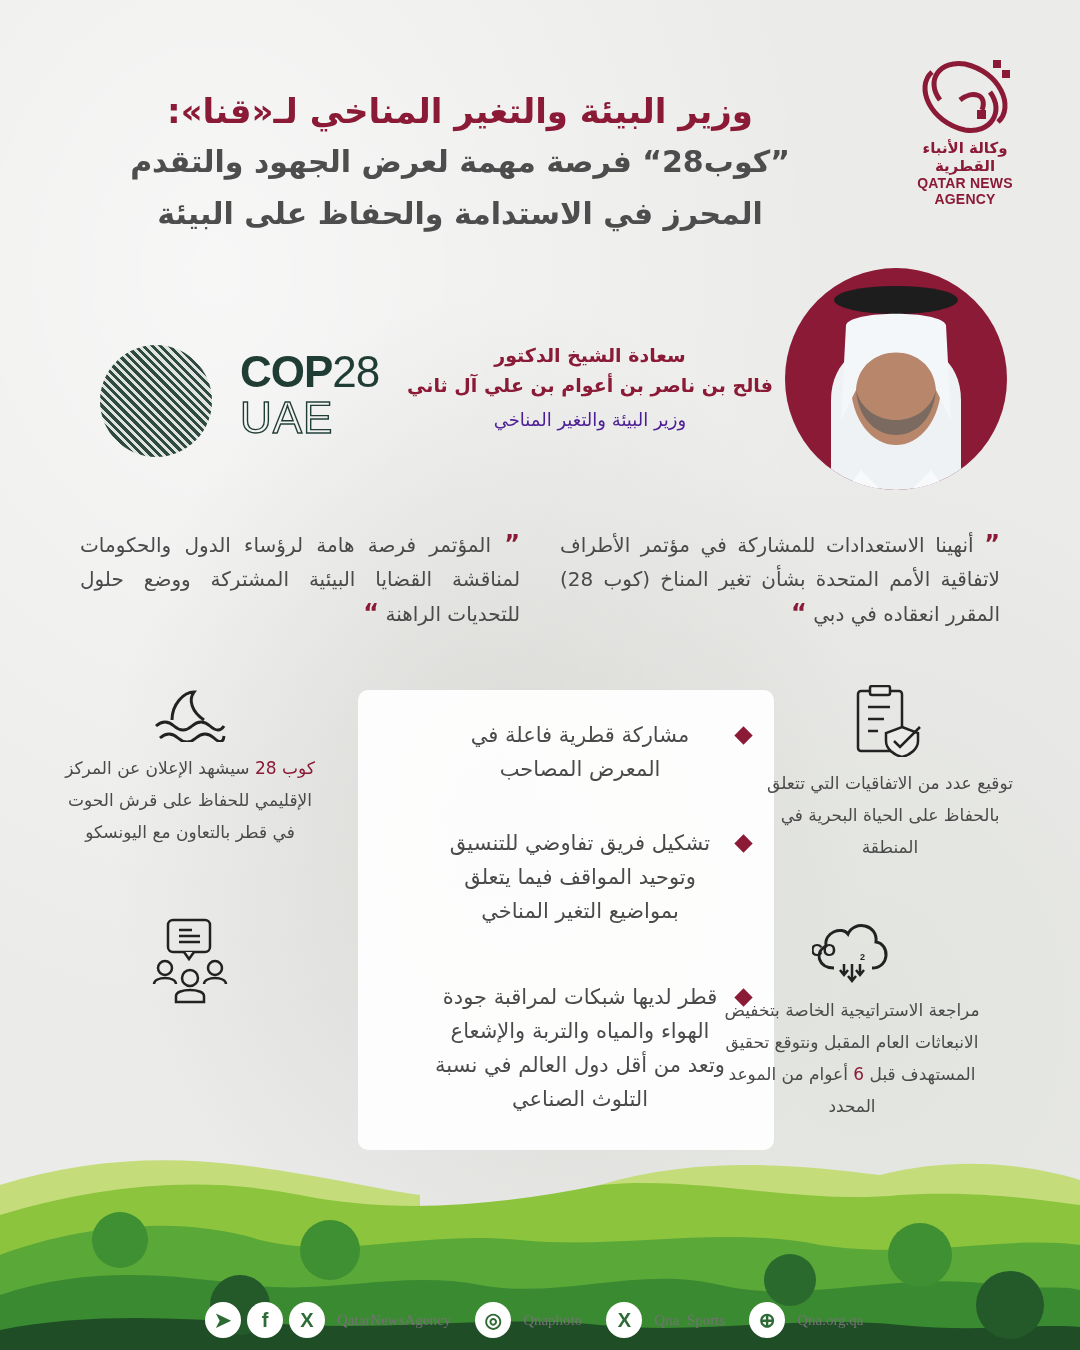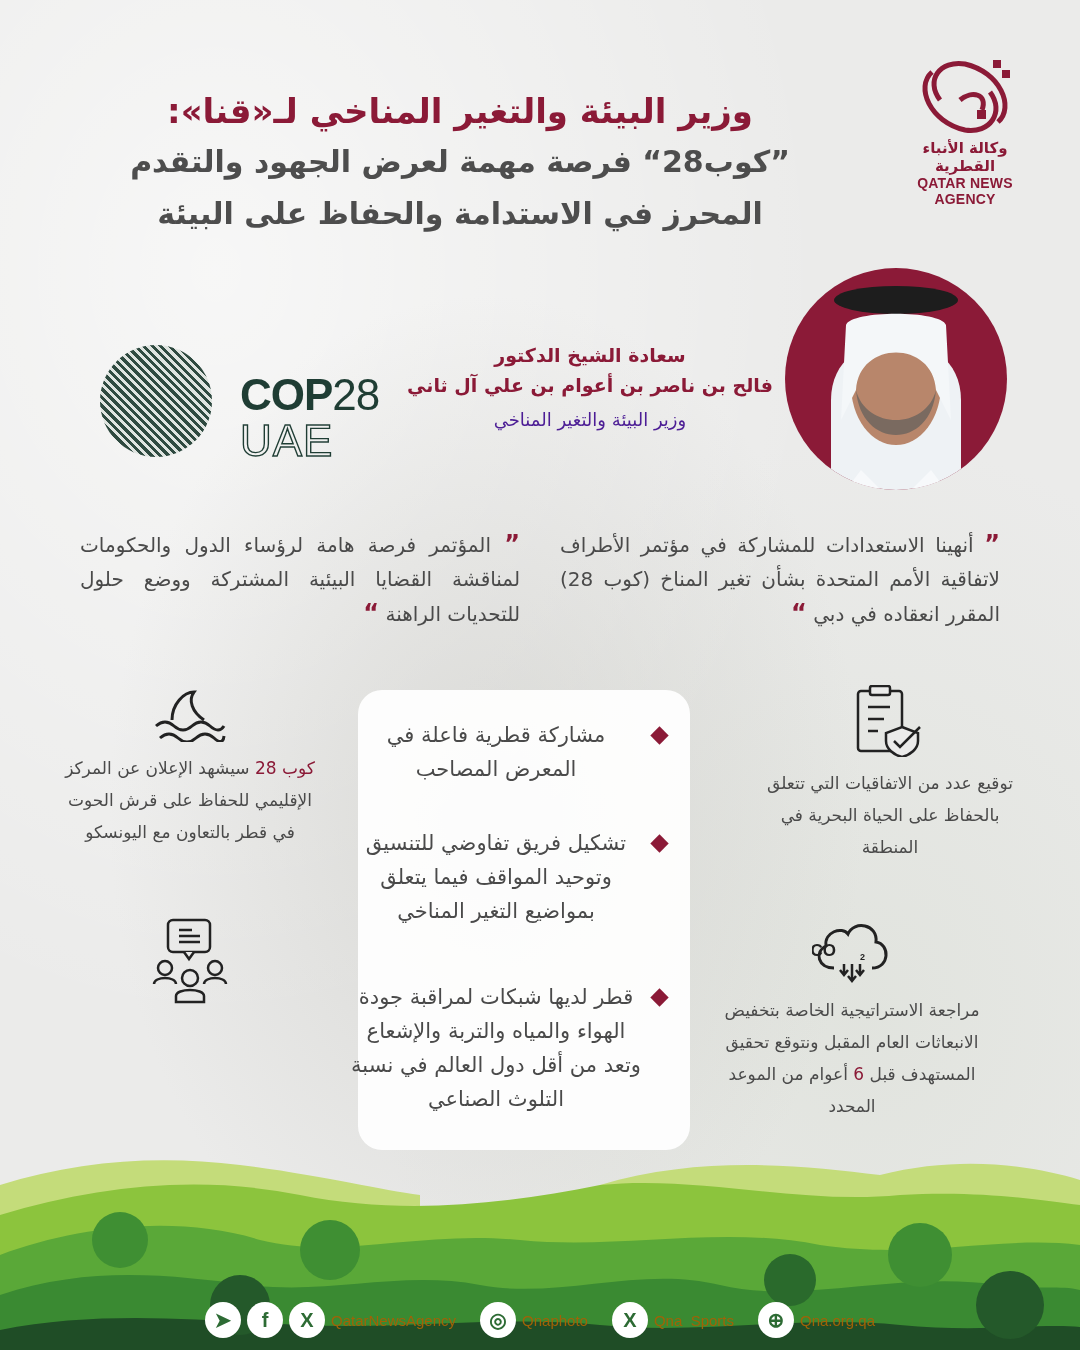--- a/index.html
+++ b/index.html
@@ -37,48 +37,48 @@
   .minister .honor { font-size: 19px; font-weight: bold; color: #8b1a37; line-height: 30px; }
   .minister .name { font-size: 19px; font-weight: bold; color: #8b1a37; line-height: 30px; }
   .minister .title { font-size: 18px; color: #4c1d95; line-height: 40px; }
 
   
   .cop { left: 100px; top: 345px; width: 250px; height: 100px; direction: ltr; }
   .cop-globe { position: absolute; left: 0; top: 0; width: 112px; height: 112px; border-radius: 50%;
     background: repeating-linear-gradient(45deg, #2f4a40 0 3px, #dfe4e0 3px 6px),
                 repeating-linear-gradient(-45deg, #2f4a40 0 2px, transparent 2px 7px); }
   .cop-text { position: absolute; left: 140px; top: 4px; font-family: "Liberation Sans", sans-serif; }
-  .cop-line1 { font-size: 44px; font-weight: bold; color: #1f3d34; letter-spacing: -1px; line-height: 46px; margin-top: 23px; }
+  .cop-line1 { font-size: 44px; font-weight: bold; color: #1f3d34; letter-spacing: -1px; line-height: 46px; }
   .cop-line1 span { font-weight: normal; }
   .cop-line2 { font-size: 44px; color: transparent; -webkit-text-stroke: 1.4px #1f3d34; letter-spacing: 1px; line-height: 46px; }
 
   
   .quote { font-size: 20px; line-height: 34px; color: #4a4a4a; text-align: justify; text-align-last: right; }
   .quote .qm { color: #8b1a37; font-weight: bold; font-size: 24px; }
   .quote-right { left: 560px; top: 527px; width: 440px; }
   .quote-left { left: 80px; top: 527px; width: 440px; }
 
   
-  .card { left: 358px; top: 690px; width: 332px; height: 460px; background: rgba(255,255,255,0.92); border-radius: 24px; }
+  .card { left: 358px; top: 690px; width: 416px; height: 460px; background: rgba(255,255,255,0.92); border-radius: 10px; }
   .bullet { position: absolute; right: 28px; width: 312px; font-size: 21px; line-height: 34px; color: #4a4a4a; text-align: center; }
   .bullet .dia { position: absolute; right: -4px; top: 11px; width: 13px; height: 13px; background: #8b1a37; transform: rotate(45deg); }
   .bullet .txt { display: block; padding-right: 20px; }
 
   
   .side { width: 270px; text-align: center; font-size: 17px; line-height: 32px; color: #4a4a4a; }
   .side svg { display: block; margin: 0 auto 10px auto; }
   .side .hl { color: #8b1a37; }
 
   
   .forest { left: 0; top: 1145px; width: 1080px; height: 205px; }
 
   
   .footer { left: 205px; top: 1300px; height: 40px; display: flex; align-items: center; direction: ltr; gap: 6px; }
   .social { width: 36px; height: 36px; border-radius: 50%; background: #ffffff; display: flex; align-items: center; justify-content: center; color: #2d6b34; font-weight: bold; font-family: "Liberation Sans", sans-serif; font-size: 20px; }
-  .handle { color: #a16207; font-family: Liberation Sans, sans-serif; font-size: 15px; margin-right: 18px; margin-left: 0; }
+  .handle { color: #737373; font-family: Liberation Serif, serif; font-size: 15px; margin-right: 18px; margin-left: 6px; }
 </style>
 </head>
 <body>
 
 <div class="abs logo">
   <svg width="110" height="85" viewBox="0 0 110 85">
     <path d="M22 20 C5 35, 20 70, 55 78 C80 82, 95 60, 80 40" fill="none" stroke="#8b1a37" stroke-width="5"></path>
     <path d="M88 70 C105 55, 90 20, 55 12 C30 8, 15 28, 30 48" fill="none" stroke="#8b1a37" stroke-width="5"></path>
     <path d="M50 48 C62 38, 78 42, 72 58" fill="none" stroke="#8b1a37" stroke-width="5"></path>
     <rect x="83" y="8" width="8" height="8" fill="#8b1a37"></rect>

